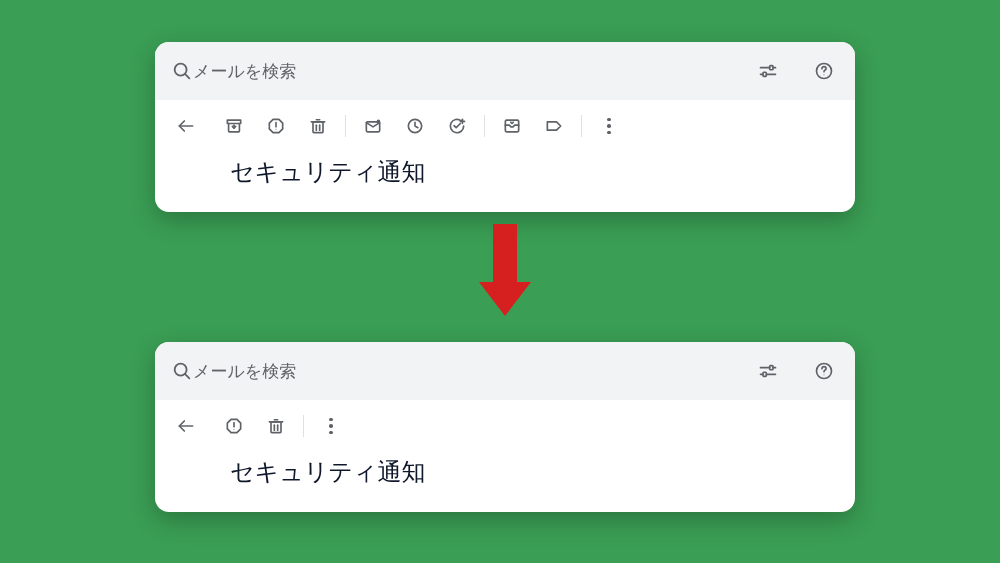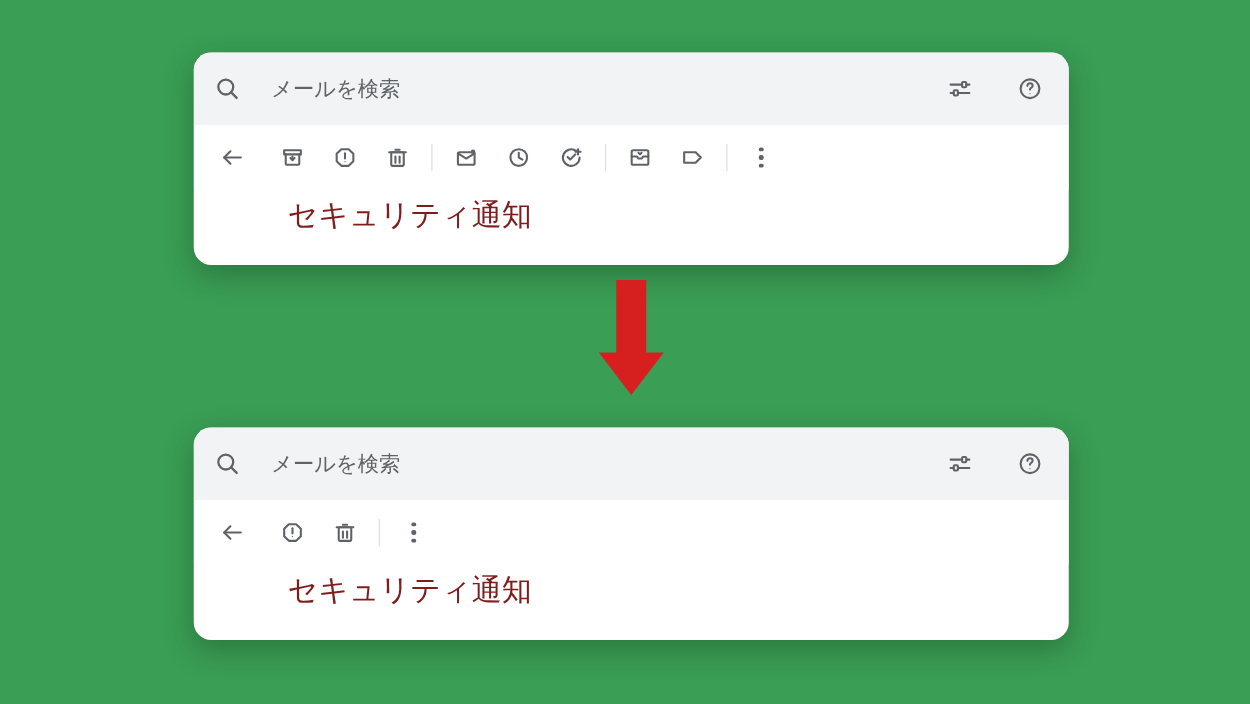--- a/index.html
+++ b/index.html
@@ -27,21 +27,21 @@
     display: flex;
     align-items: center;
     background: #f1f3f4;
     height: 58px;
     padding: 0 12px 0 16px;
   }
   .search-wrap {
     display: flex;
     align-items: center;
     flex: 1;
-    gap: 24px;
+    gap: 0;
   }
   .search-wrap .placeholder {
     color: #5f6368;
     font-size: 17px;
   }
   .ico { width: 20px; height: 20px; fill: none; stroke: #5f6368; stroke-width: 2; stroke-linecap: round; stroke-linejoin: round; }
   .search-icon { width: 22px; height: 22px; }
   .filter-btn, .help-btn {
     width: 38px; height: 38px;
     border-radius: 50%;
@@ -67,21 +67,21 @@
   .tbtn.back { margin-right: 6px; }
   .divider {
     width: 1px;
     height: 22px;
     background: #e0e0e0;
     margin: 0 6px;
   }
   .subject-row {
     padding: 4px 0 0 75px;
     font-size: 24px;
-    color: #7f1d1d;
+    color: #0f172a;
     white-space: nowrap;
   }
   .more-dots { display: flex; flex-direction: column; gap: 3px; align-items: center; }
   .more-dots span { width: 3.5px; height: 3.5px; background: #5f6368; border-radius: 50%; }
 
   .arrow {
     position: absolute;
     left: 485px;
     top: 224px;
     width: 40px;

